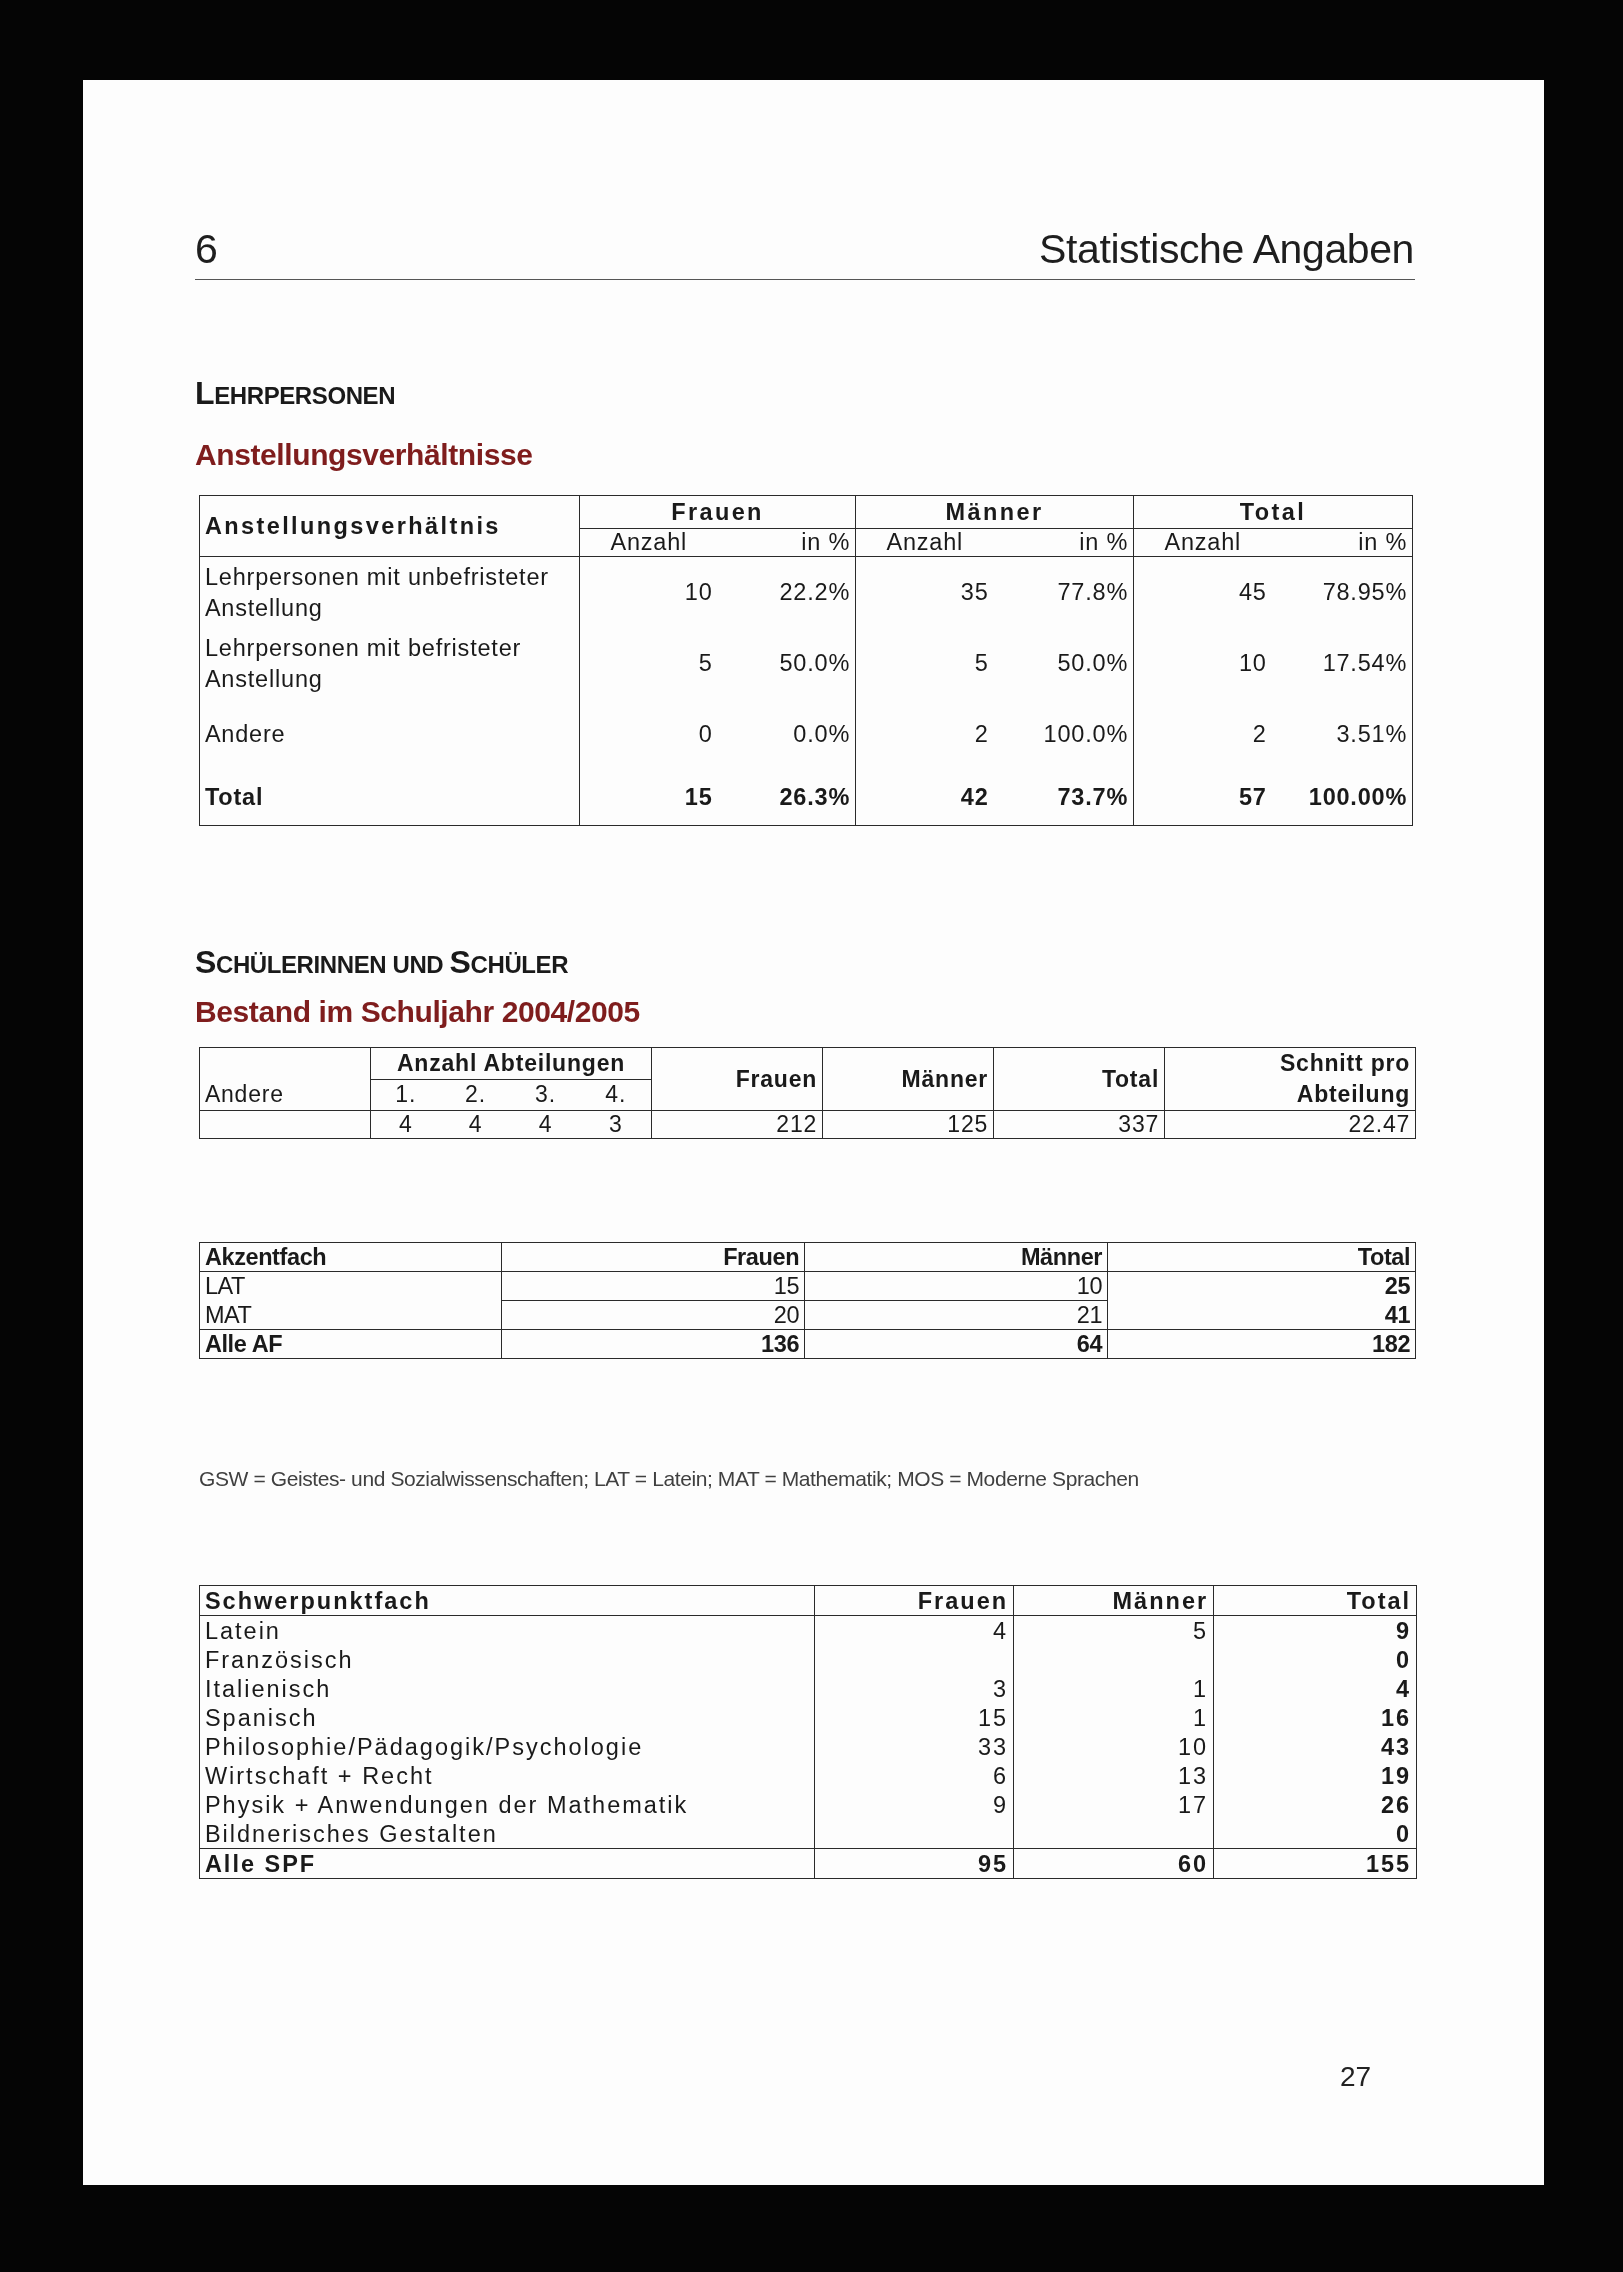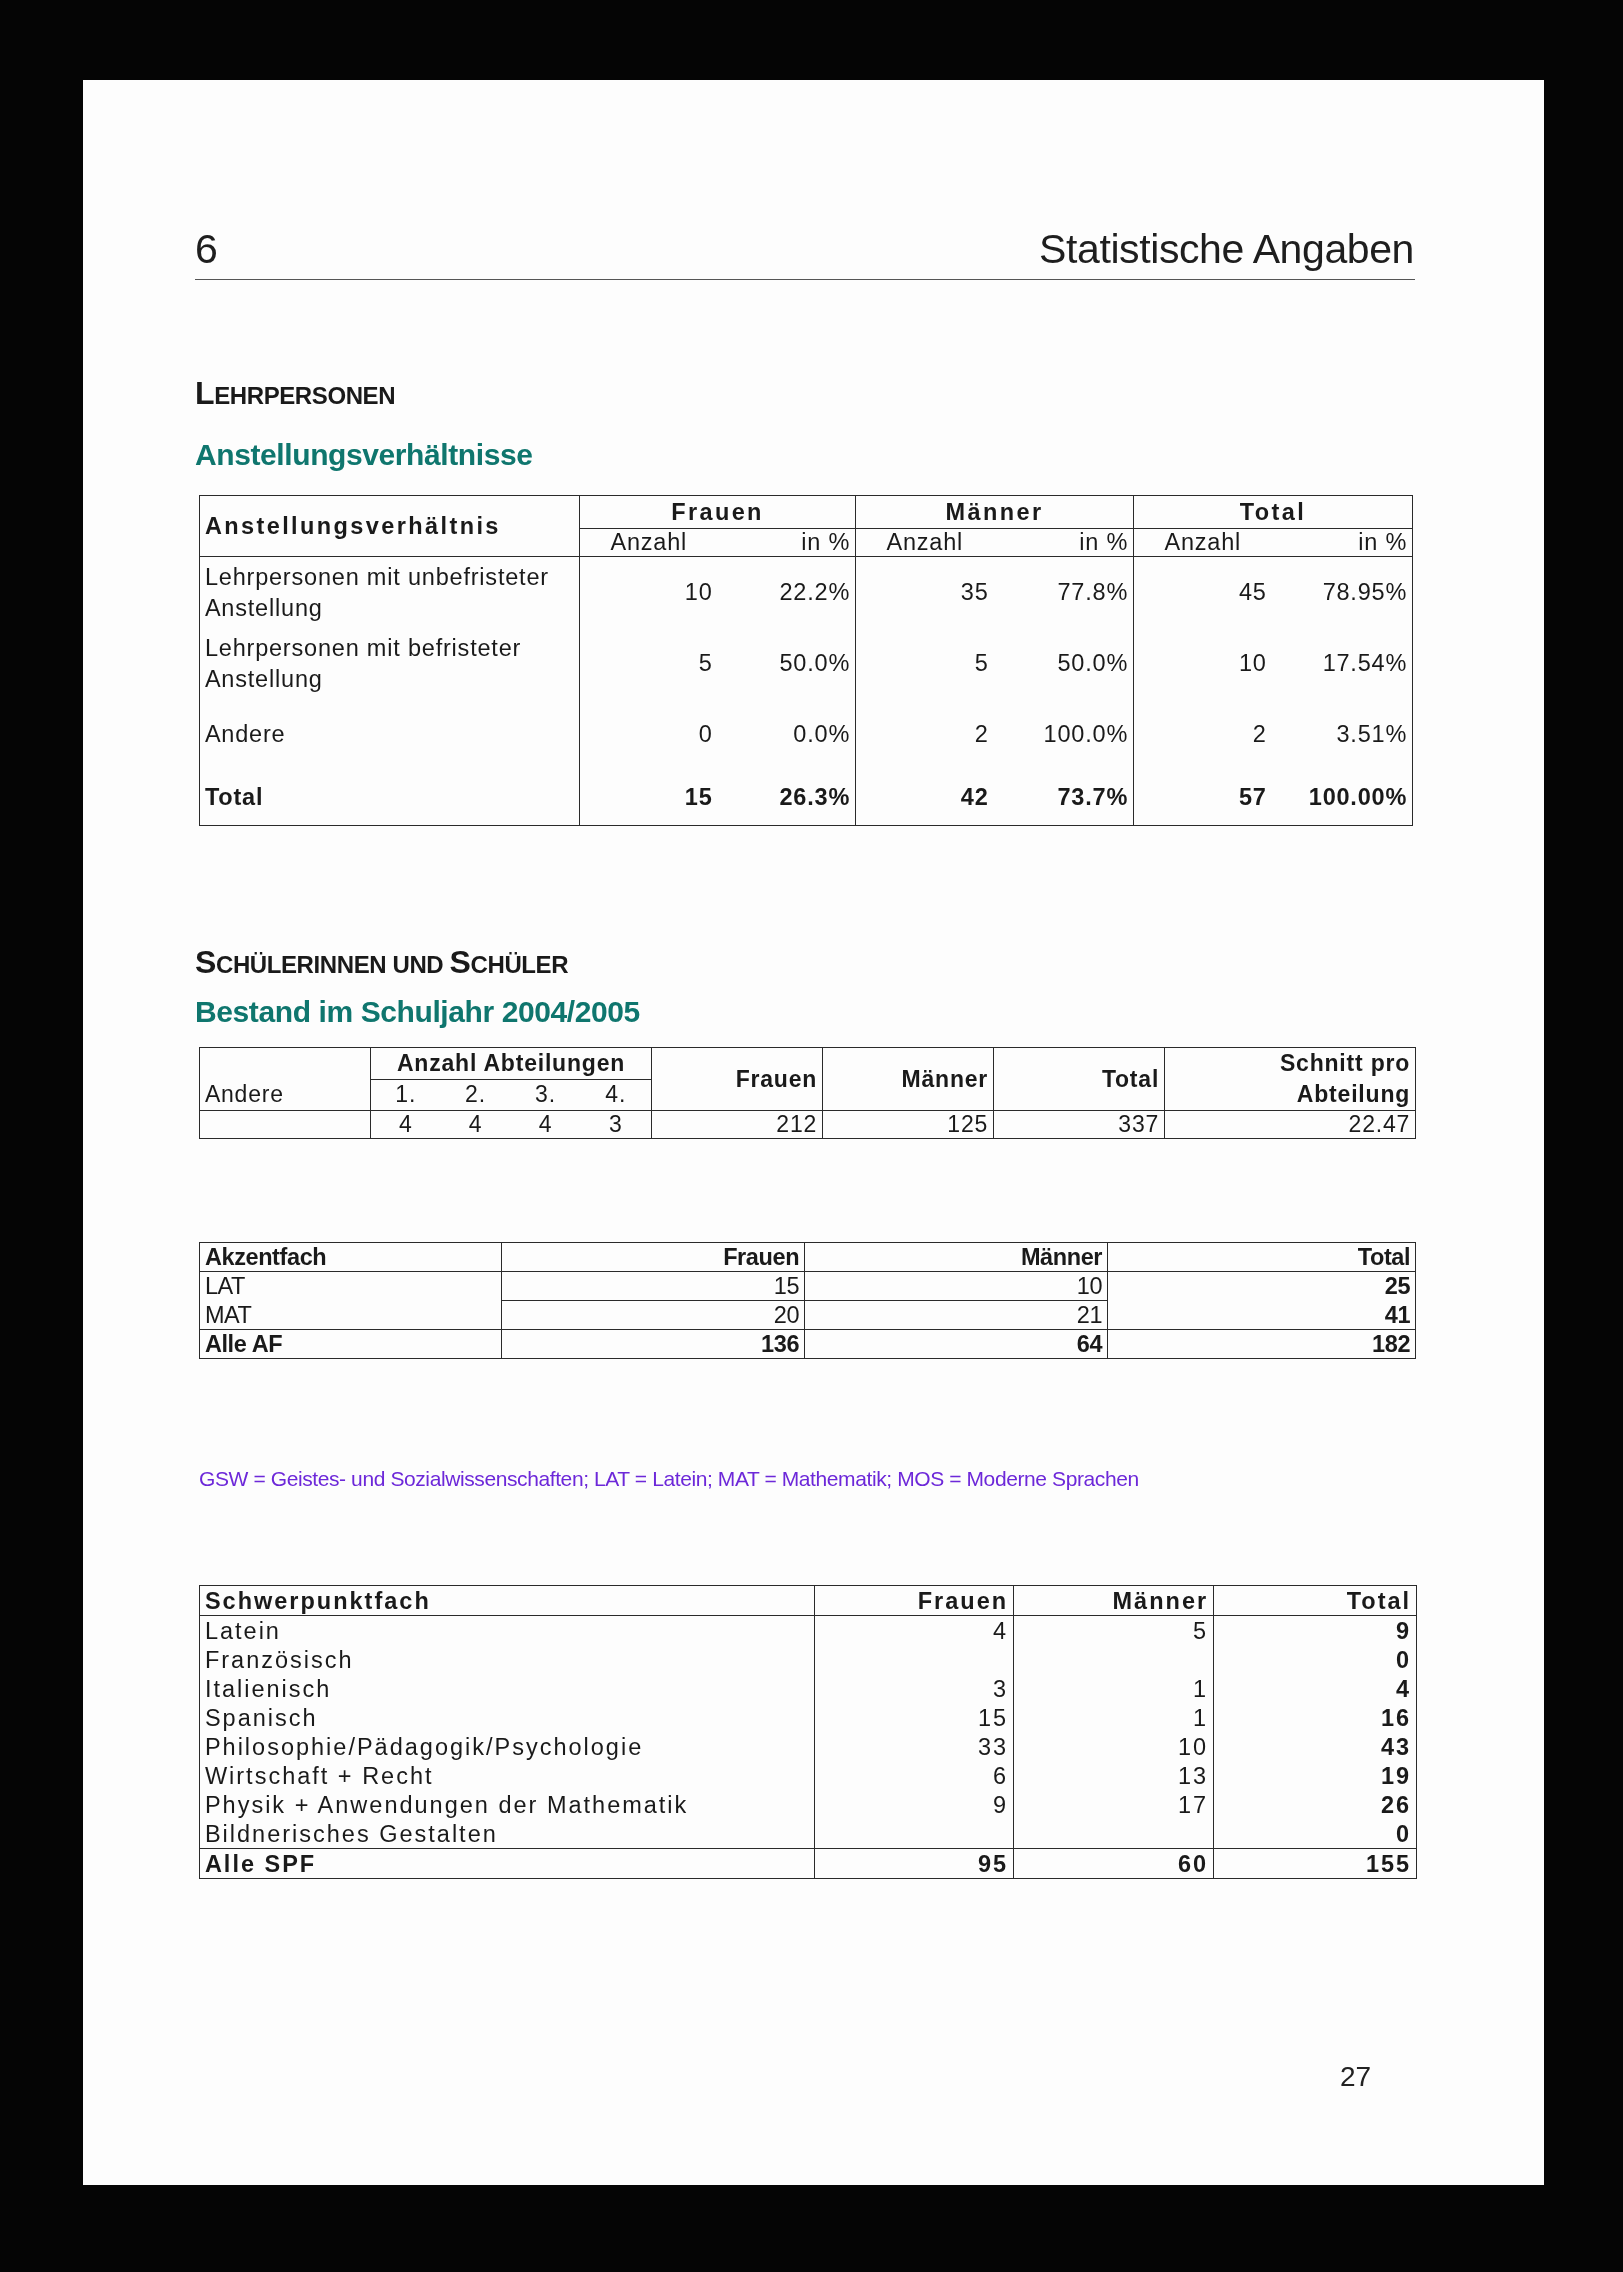--- a/index.html
+++ b/index.html
@@ -5,21 +5,21 @@
   html, body { margin:0; padding:0; }
   body { width:1624px; height:2273px; background:#050505; position:relative; overflow:hidden;
          font-family:"Liberation Sans", sans-serif; color:#1a1a1a; }
   .page { position:absolute; left:83px; top:80px; width:1461px; height:2105px; background:#fdfdfd; }
   .abs { position:absolute; }
   .chapnum { left:112px; top:145px; font-size:41px; line-height:49px; color:#1e1e1e; }
   .chaptitle { right:130px; top:145px; font-size:41px; line-height:49px; color:#1e1e1e; letter-spacing:-0.4px; }
   .rule { left:112px; top:199px; width:1220px; height:0; border-top:1.6px solid #555; }
   .h2 { font-weight:bold; font-size:32px; line-height:39px; color:#1a1a1a; letter-spacing:-0.4px; }
   .h2 .sc { font-size:24px; }
-  .h3 { font-weight:bold; font-size:30px; line-height:36px; color:#0f766e; letter-spacing:-0.4px; }
+  .h3 { font-weight:bold; font-size:30px; line-height:36px; color:#7f1d1d; letter-spacing:-0.4px; }
 
   table { border-collapse:collapse; position:absolute; table-layout:fixed; }
   td, th { border:1.6px solid #2a2a2a; padding:0 4.9px; font-weight:normal; overflow:hidden; white-space:nowrap; }
   .r { text-align:right; }
   .c { text-align:center; }
   .l { text-align:left; }
   .b { font-weight:bold; }
 
   
   #t1 { left:116px; top:415px; width:1213px; font-size:23.5px; letter-spacing:0.8px; }
@@ -44,21 +44,21 @@
   #t2 .not { border-bottom:none; }
 
   
   #t3 { left:116px; top:1162px; width:1215px; font-size:23.5px; letter-spacing:-0.4px; }
   #t3 td { height:28px; line-height:28px; }
   #t3 .lb { border-top:none; border-bottom:none; }
   #t3 .tb { border-top:none; border-bottom:none; font-weight:bold; }
   #t3 tr.hd td { border-bottom:1.6px solid #2a2a2a; }
   #t3 tr.tot td { border-top:1.6px solid #2a2a2a; border-bottom:1.6px solid #2a2a2a; }
 
-  .footnote { left:116px; top:1387px; font-size:21px; letter-spacing:-0.4px; color:#6d28d9; }
+  .footnote { left:116px; top:1387px; font-size:21px; letter-spacing:-0.4px; color:#404040; }
 
   
   #t4 { left:116px; top:1505px; width:1217px; font-size:23.5px; letter-spacing:2px; }
   #t4 td { height:29px; line-height:28px; border-top:none; border-bottom:none; }
   #t4 tr.hd td { border-top:1.6px solid #2a2a2a; border-bottom:1.6px solid #2a2a2a; font-weight:bold; }
   #t4 tr.tot td { border-top:1.6px solid #2a2a2a; border-bottom:1.6px solid #2a2a2a; font-weight:bold; }
   #t4 td.tv { font-weight:bold; }
 
   .pagenum { left:1257px; top:1981px; font-size:28px; color:#222; }
 </style>

